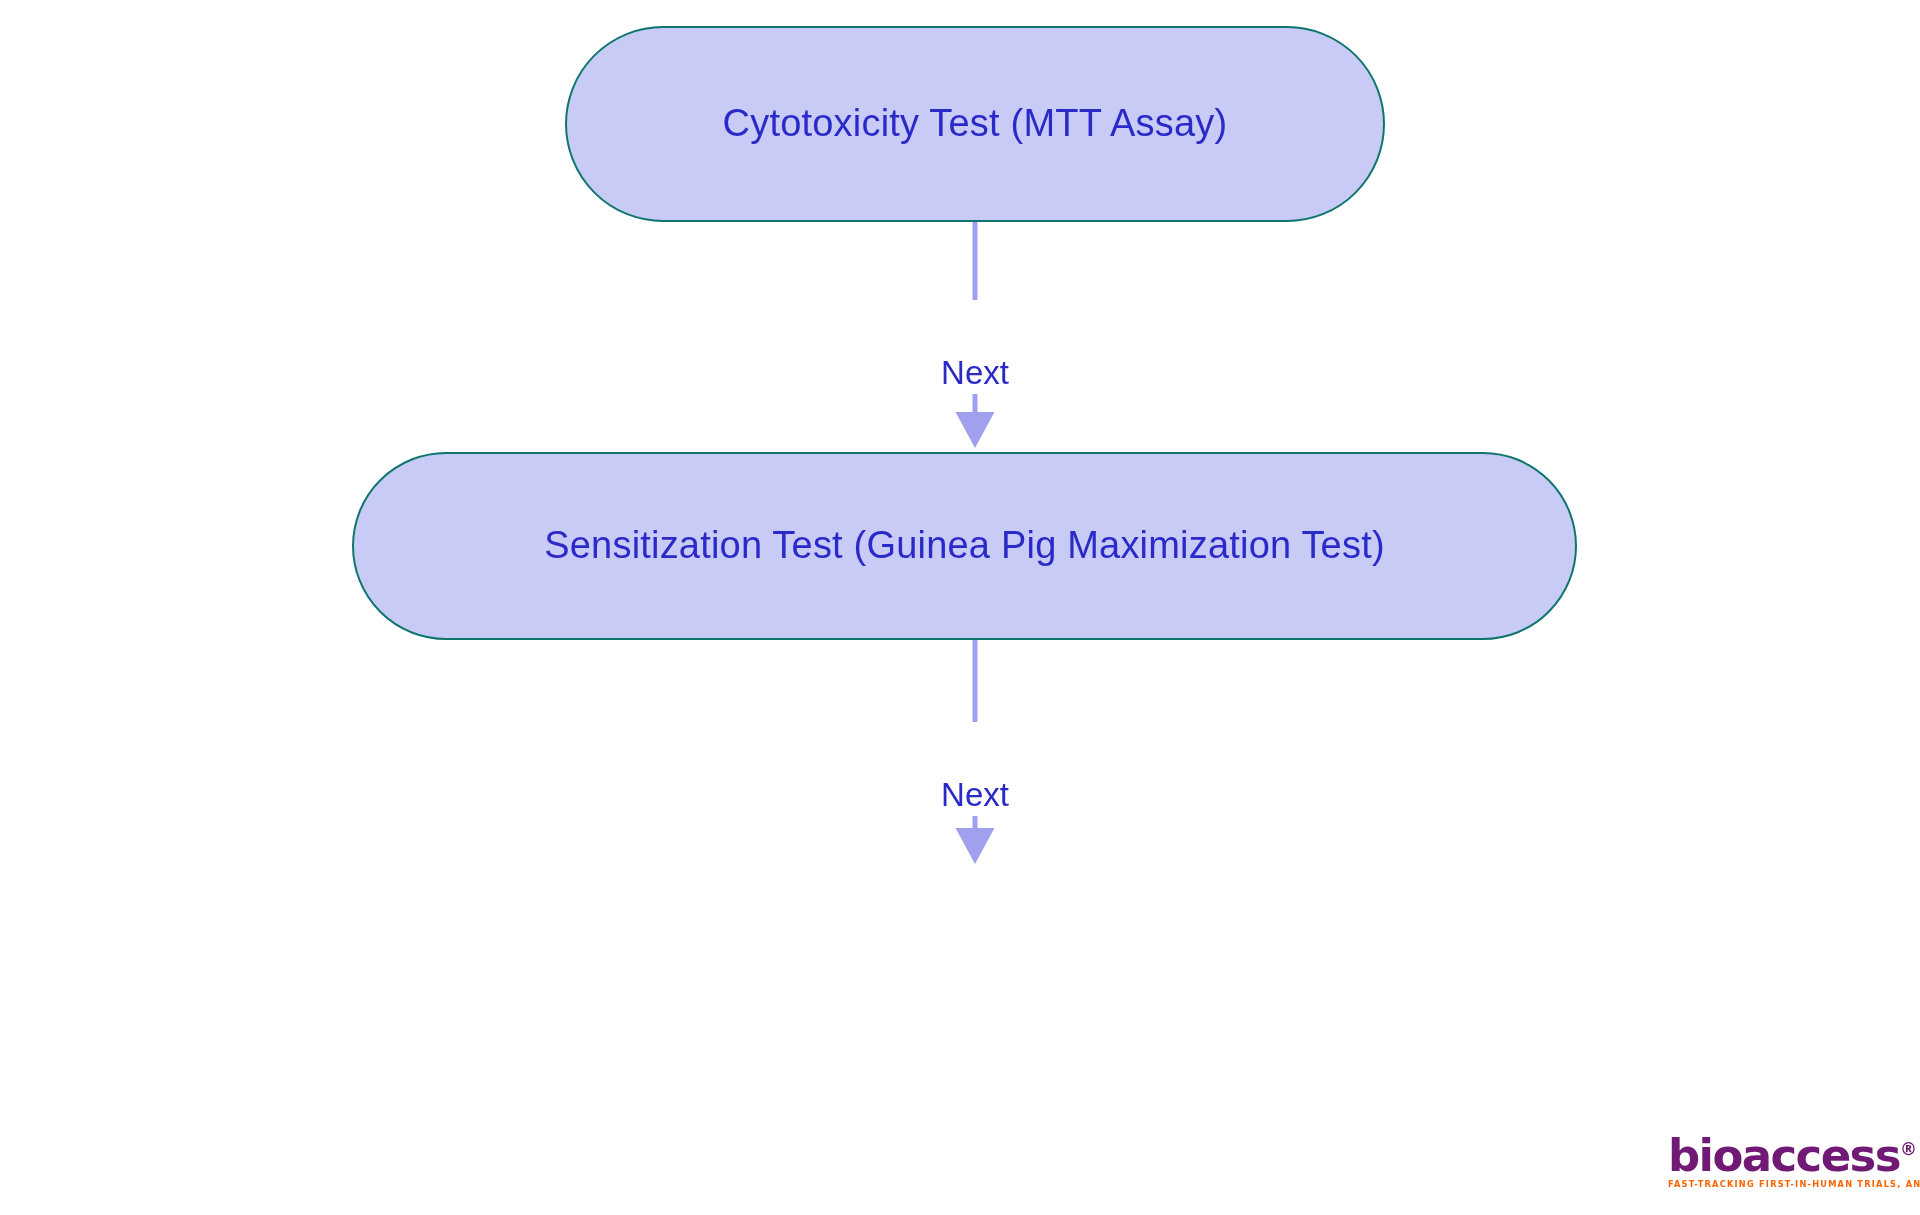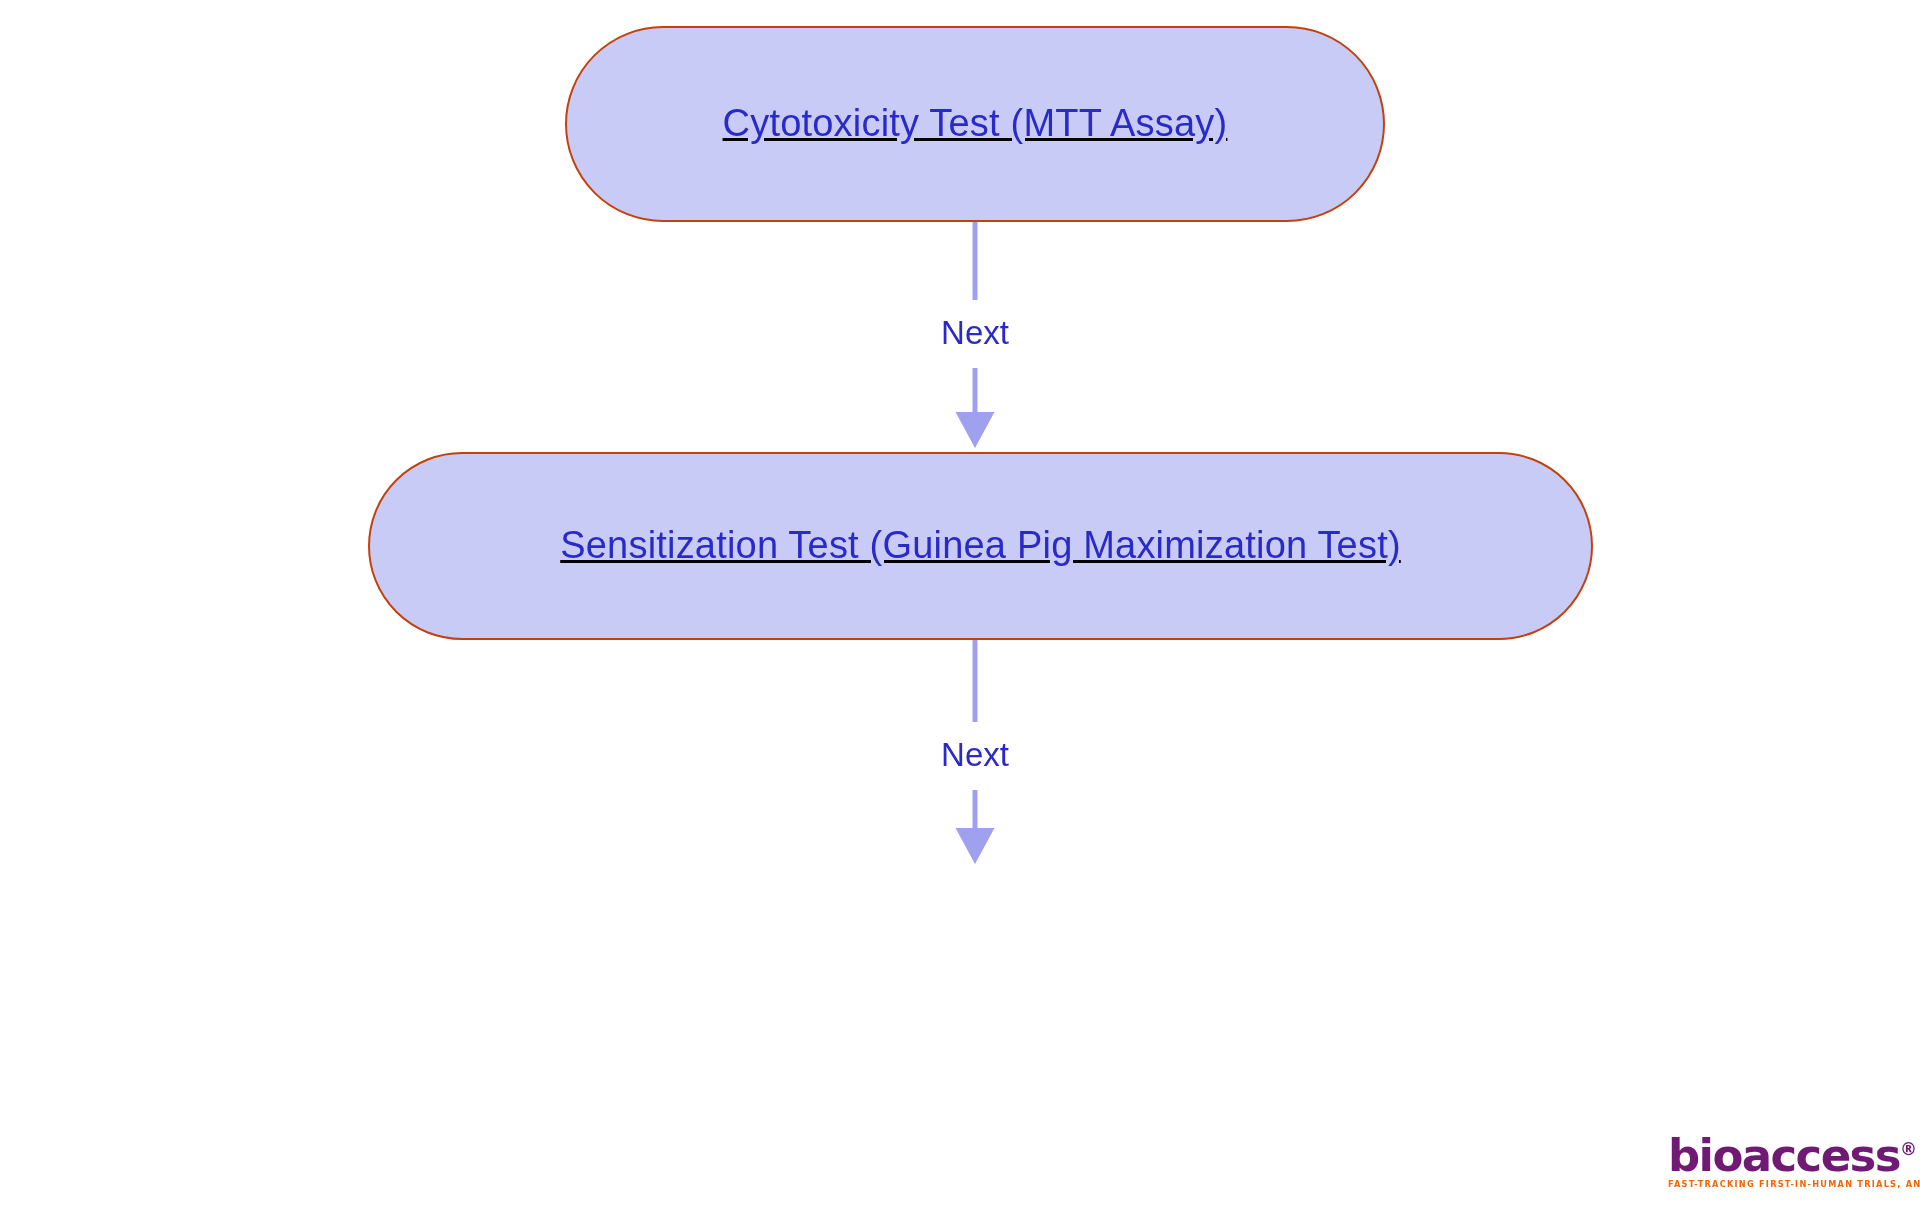--- a/index.html
+++ b/index.html
@@ -18,60 +18,60 @@
     width: 1920px;
     height: 1215px;
     background: #ffffff;
   }
 
   
   .node {
     position: absolute;
     box-sizing: border-box;
     background: #C9CBF7;
-    border: 2px solid #c2410c;
+    border: 2px solid #0f766e;
     border-radius: 100px;
     display: flex;
     align-items: center;
     justify-content: center;
     text-align: center;
-    text-decoration: underline;
   }
   .node-label {
     color: #2A2AC8;
     font-size: 38px;
     font-weight: 400;
     letter-spacing: 0.2px;
     line-height: 1.15;
     padding: 0 48px;
     white-space: nowrap;
   }
 
   #node-1 { left: 565px;  top: 26px;   width: 820px;  height: 196px; }
-  #node-2 { left: 368px;  top: 452px;  width: 1225px; height: 188px; }
+  #node-2 { left: 352px;  top: 452px;  width: 1225px; height: 188px; }
   #node-3 { left: 442px;  top: 866px;  width: 1070px; height: 192px; }
 
   
   .edge {
     position: absolute;
     left: 0;
     top: 0;
     width: 1920px;
     height: 1215px;
     pointer-events: none;
   }
   .edge-label {
     position: absolute;
     color: #2A2AC8;
     font-size: 33px;
     font-weight: 400;
     background: #ffffff;
     padding: 2px 10px;
     transform: translate(-50%, -50%);
     white-space: nowrap;
+    margin-top: 40px;
   }
   #edge-label-1 { left: 975px; top: 333px; }
   #edge-label-2 { left: 975px; top: 755px; }
 
   
   #logo {
     position: absolute;
     left: 1668px;
     top: 1135px;
     width: 220px;

